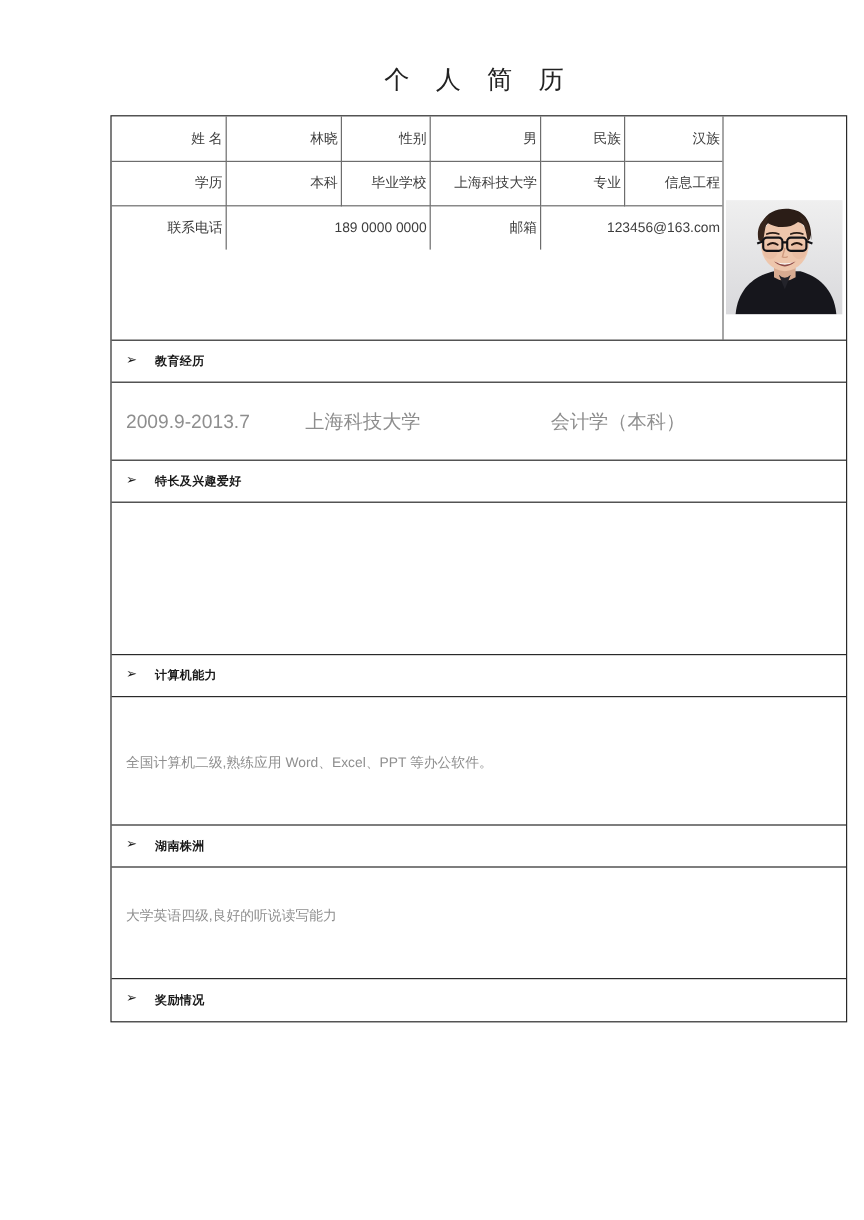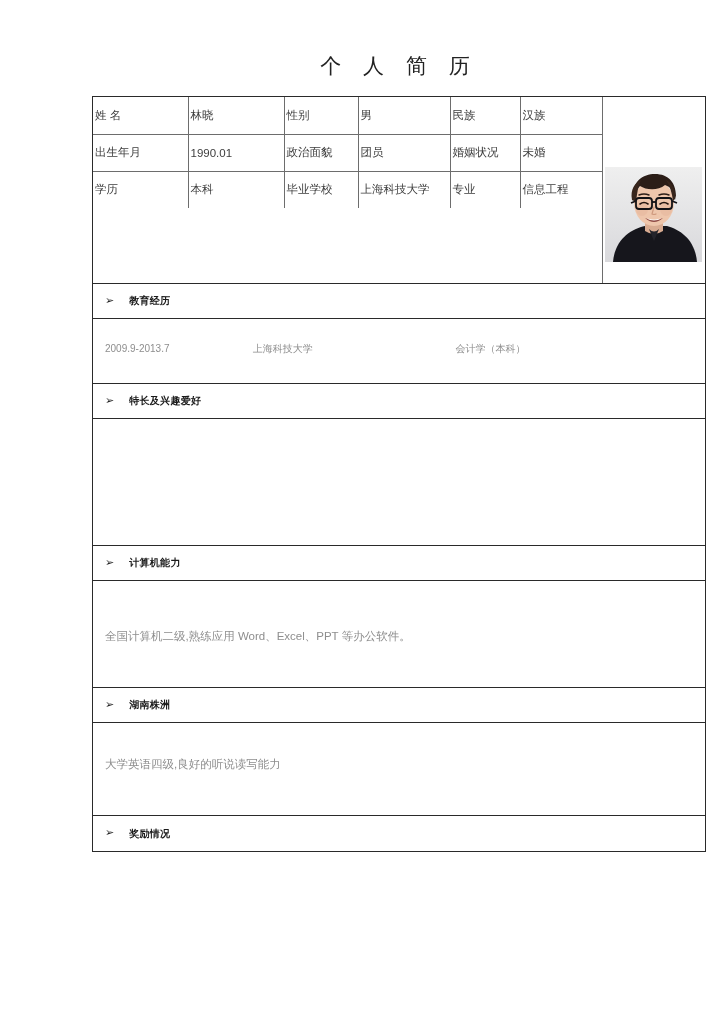--- a/index.html
+++ b/index.html
@@ -61,21 +61,21 @@
   .info-table {
     border-collapse: collapse;
     width: 509px;      
     table-layout: fixed;
   }
   .info-table td {
     border-right: 1px solid #6d6d6d;
     border-bottom: 1px solid #6d6d6d;
     font-size: 11.5px;
     color: #3d3d3d;
-    text-align: left;
+    text-align: right;
     vertical-align: middle;
     padding: 0 2px;
     height: 37px;
     box-sizing: border-box;
   }
   .info-table tr:last-child td { border-bottom: none; }
   .info-table td.label { letter-spacing: 0px; }
   .info-table td.name-label { letter-spacing: 0px; }
   .name-label span { display:inline-block; }
 
@@ -138,21 +138,21 @@
     right: 16px;
     font-size: 11.5px;
     color: #8e8e8e;
     line-height: 22px;
   }
 
   .edu-row {
     position: absolute;
     left: 12px;
     right: 12px;
-    font-size: 10px;
+    font-size: 16px;
     color: #8e8e8e;
     white-space: nowrap;
   }
   .edu-row .c1 { display:inline-block; width: 145px; }
   .edu-row .c2 { display:inline-block; width: 200px; }
   .edu-row .c3 { display:inline-block; }
 </style>
 </head>
 <body>
 
@@ -169,34 +169,32 @@
             <td class="label name-label" style="width:95px">
               <span>姓    名</span>
             </td>
             <td style="width:96px">林晓</td>
             <td class="label" style="width:74px">性别</td>
             <td style="width:92px">男</td>
             <td class="label" style="width:70px">民族</td>
             <td style="width:82px;border-right:none">汉族</td>
           </tr>
           <tr>
-            <td class="label">出生年月</td>
-            <td>1990.01</td>
-            <td class="label">政治面貌</td>
-            <td>团员</td>
-            <td class="label">婚姻状况</td>
-            <td style="border-right:none">未婚</td>
-          </tr>
-          <tr>
             <td class="label">学历</td>
             <td>本科</td>
             <td class="label">毕业学校</td>
             <td>上海科技大学</td>
             <td class="label">专业</td>
             <td style="border-right:none">信息工程</td>
+          </tr>
+          <tr>
+            <td class="label">联系电话</td>
+            <td colspan="2">189 0000 0000</td>
+            <td class="label">邮箱</td>
+            <td colspan="2" style="border-right:none">123456@163.com</td>
           </tr>
         </tbody>
       </table>
 
       <div class="photo-cell">
         <div class="photo">
           <svg width="97" height="95" viewBox="0 0 97 95" xmlns="http://www.w3.org/2000/svg">
             <defs>
               <linearGradient id="bgg" x1="0" y1="0" x2="0" y2="1">
                 <stop offset="0%" stop-color="#efefef"></stop>

